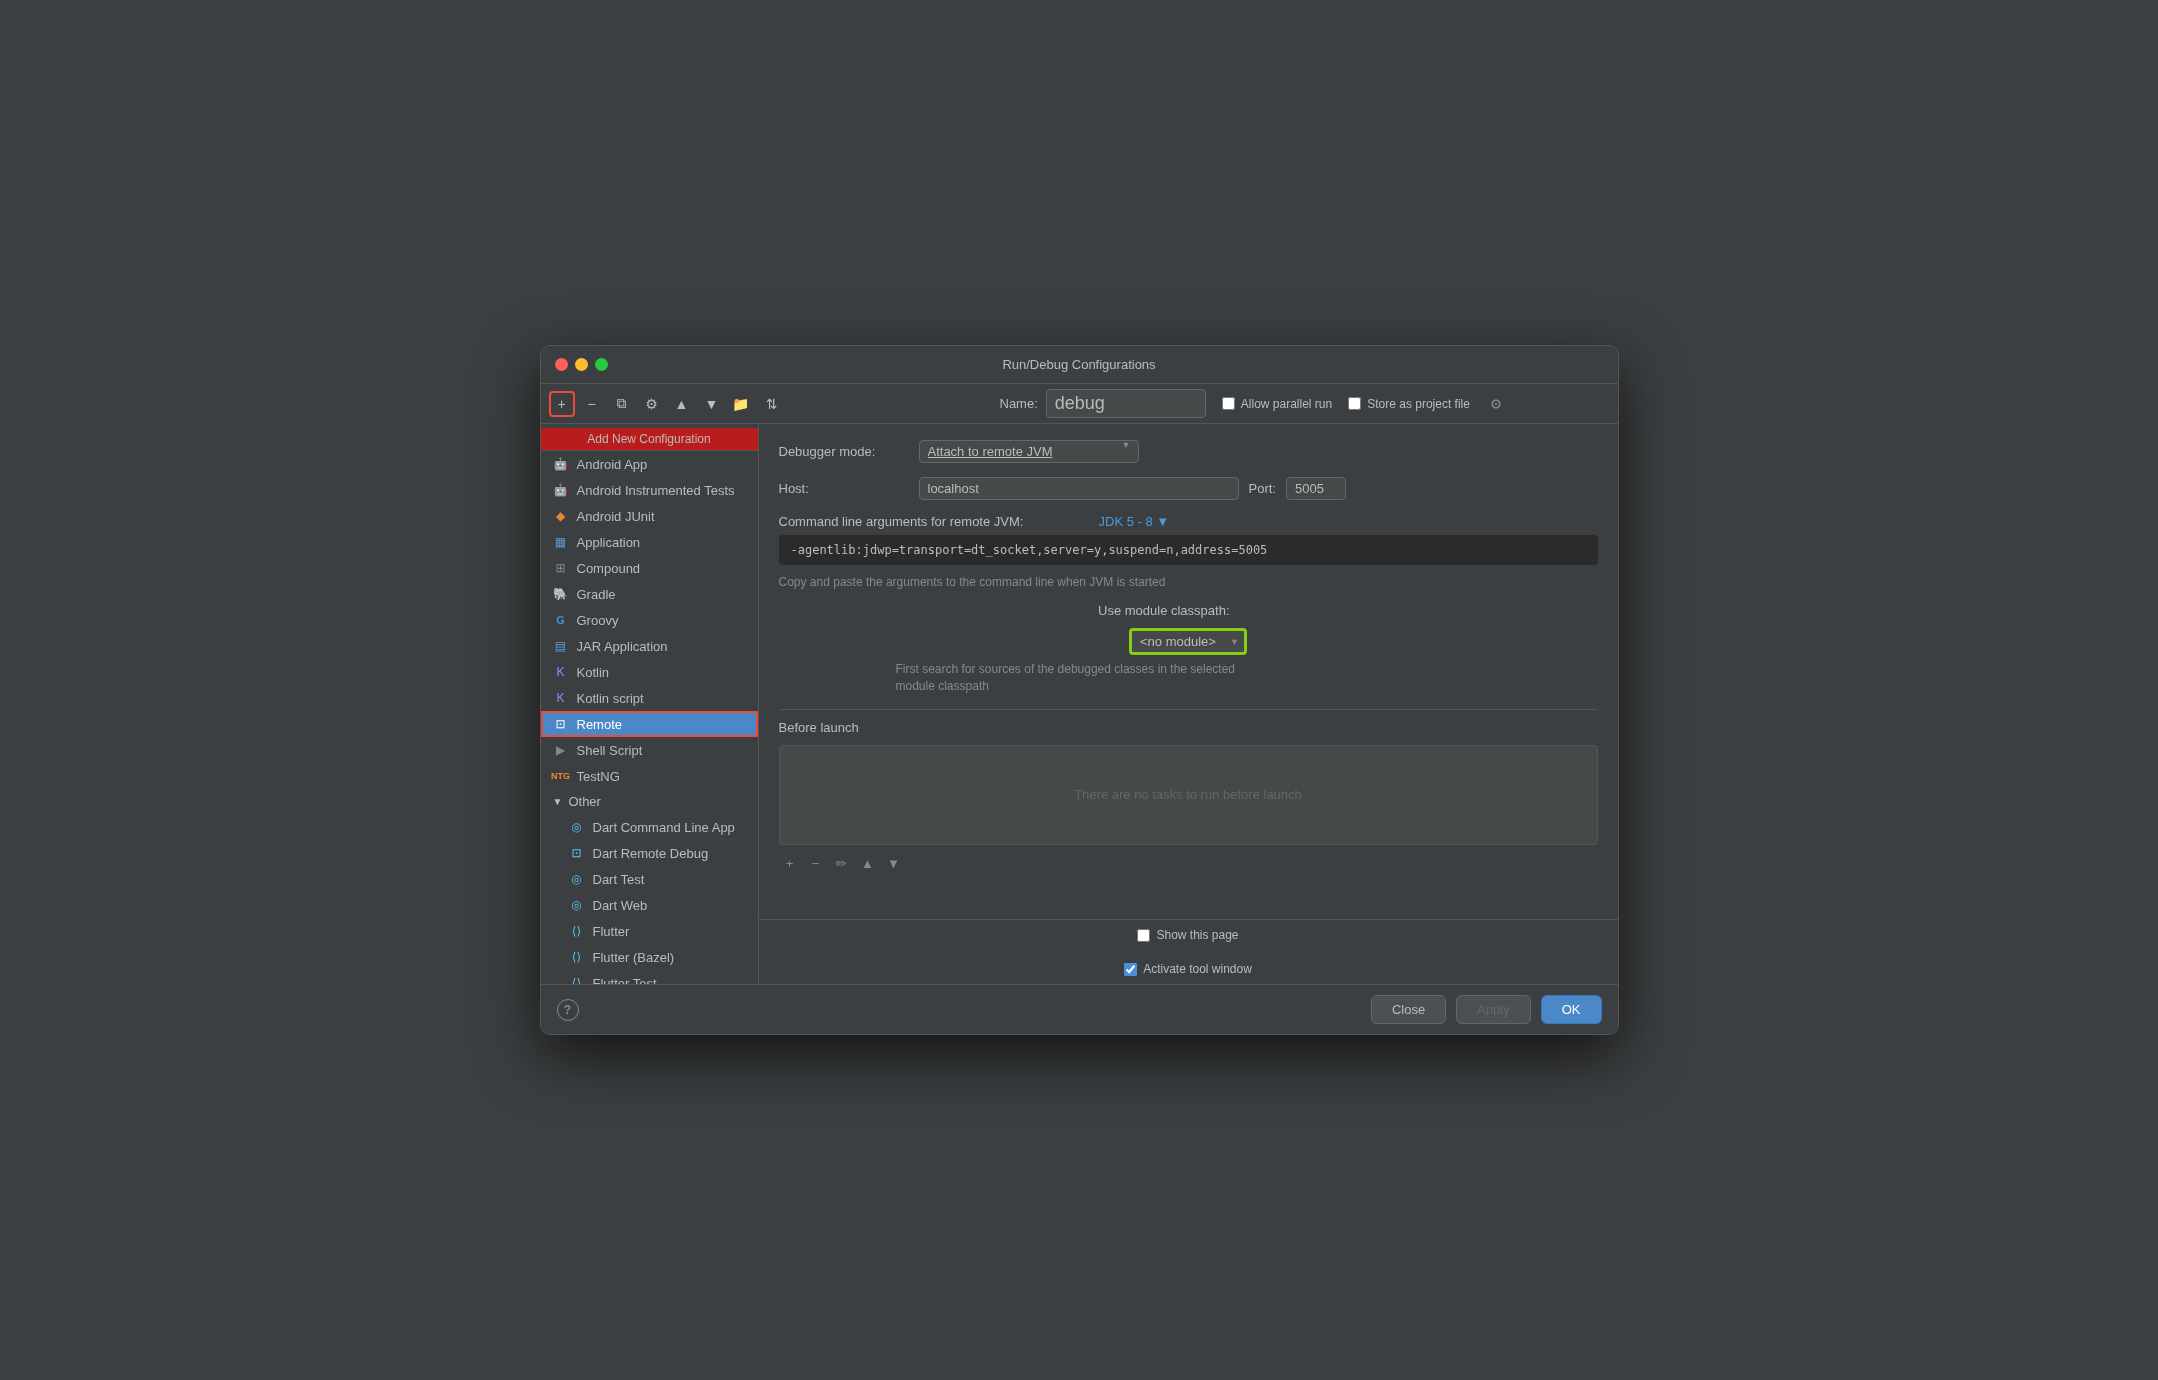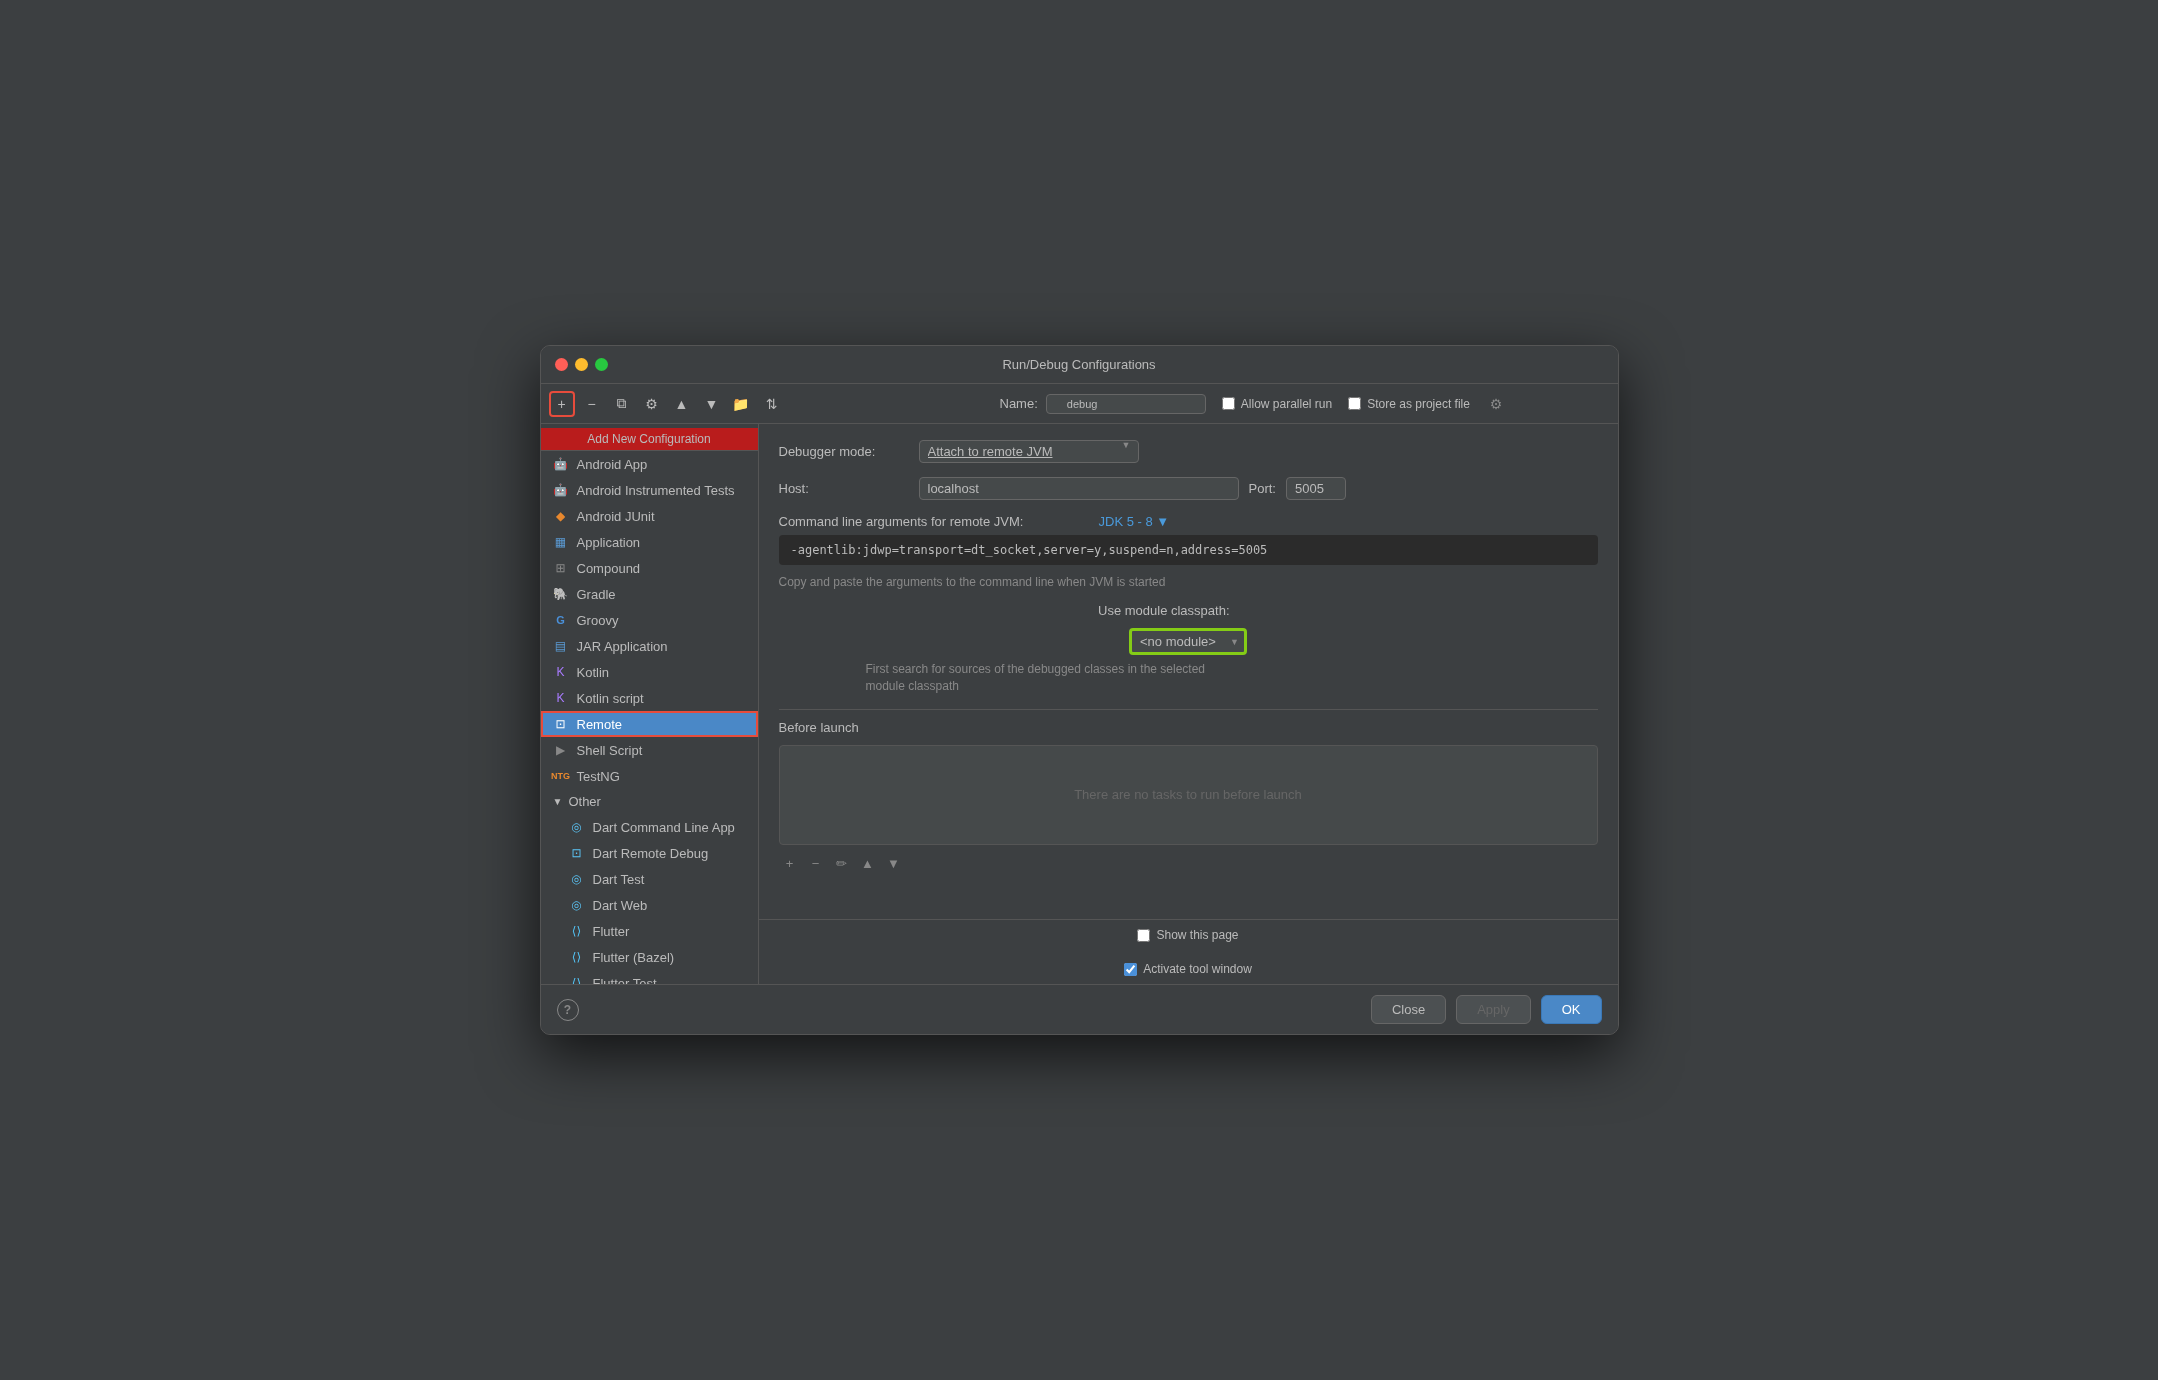--- a/index.html
+++ b/index.html
@@ -97,22 +97,22 @@
       display: flex;
       align-items: center;
       gap: 8px;
     }
     .name-label { color: #bbbbbb; font-size: 13px; }
     .name-input {
       background: #45494a;
       border: 1px solid #666;
       border-radius: 4px;
       color: #bbbbbb;
-      padding: 3px 20px;
-      font-size: 11px;
+      padding: 3px 8px;
+      font-size: 18px;
       width: 160px;
       outline: none;
     }
     .checkbox-row {
       display: flex;
       align-items: center;
       gap: 6px;
       font-size: 12px;
       color: #bbbbbb;
     }
@@ -334,21 +334,21 @@
       font-size: 13px;
       outline: none;
       cursor: pointer;
       appearance: none;
       -webkit-appearance: none;
       width: 100%;
     }
     .module-hint {
       font-size: 12px;
       color: #888;
-      margin-left: 87px;
+      margin-left: 117px;
       margin-bottom: 14px;
       line-height: 1.4;
     }
     .section-divider {
       border: none;
       border-top: 1px solid #555;
       margin: 10px 0;
     }
     .before-launch-header {
       color: #bbbbbb;

